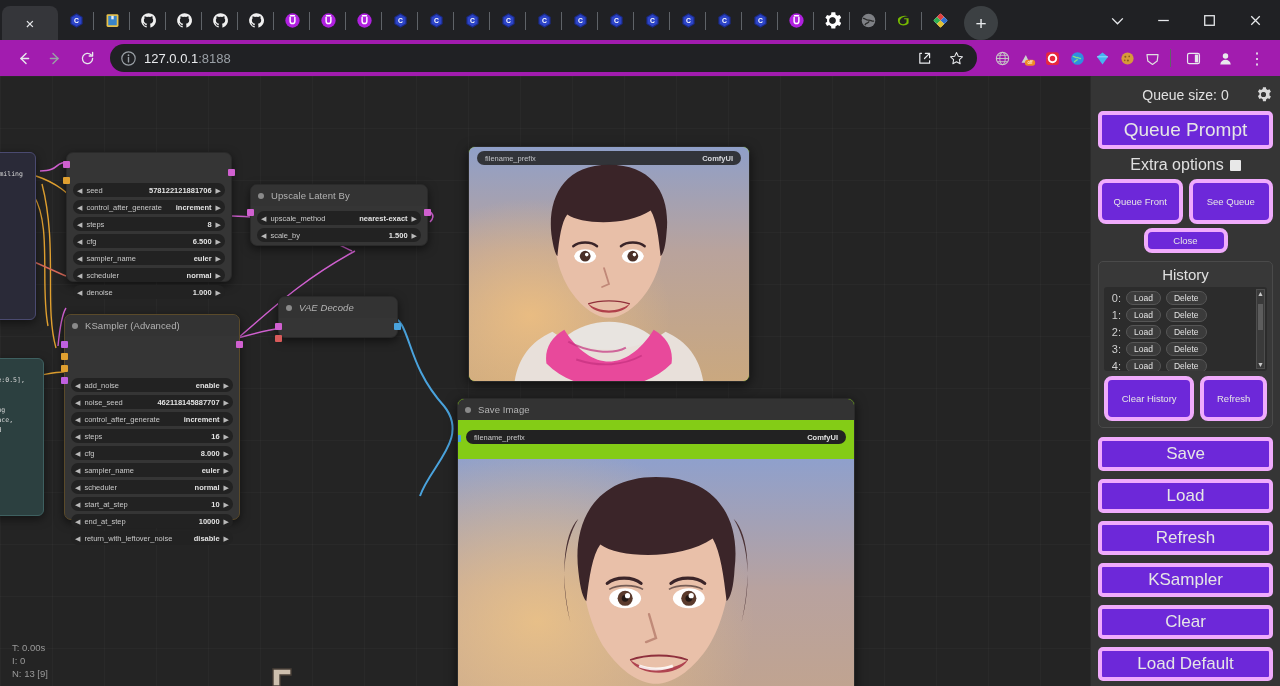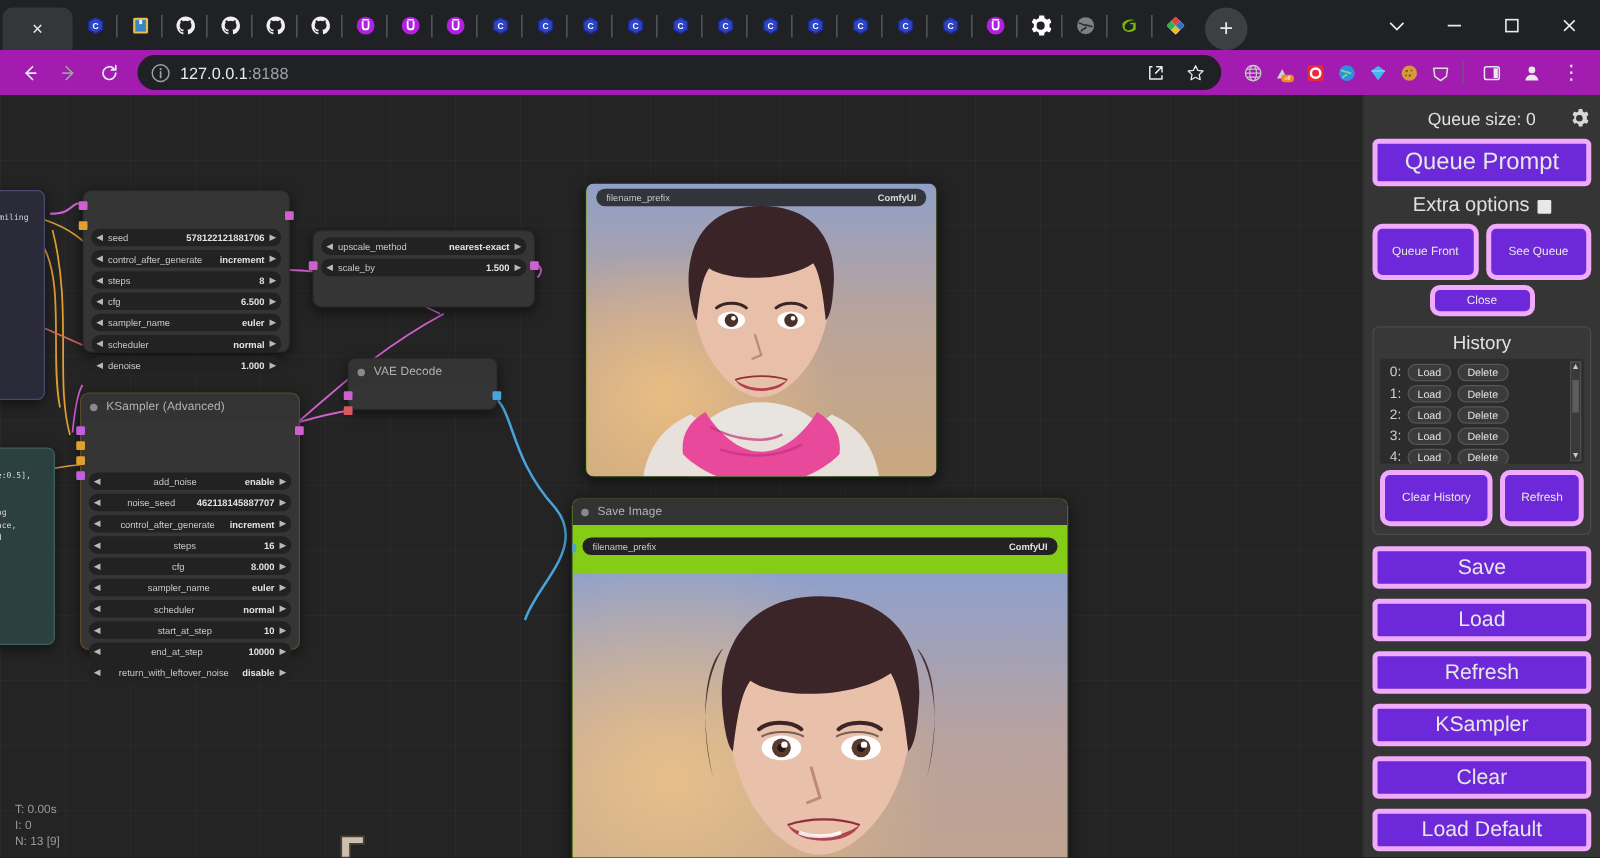--- a/index.html
+++ b/index.html
@@ -683,49 +683,53 @@
             <span class="wval">1.000</span>
             <span class="arr">▶</span>
           </div>
         </div>
       <div class="port sq" style="left:-4px; top:8px; background:#d060d0;"></div>
       <div class="port sq" style="left:-4px; top:24px; background:#e0a030;"></div>
       <div class="port sq" style="right:-4px; top:16px; background:#d060d0;"></div>
     </div>
 
     <div class="node" style="left:250px; top:108px; width:178px; height:62px;">
+      <div class="node-title">
+        <span class="node-dot"></span>
+        <span>Upscale Latent By</span>
+      </div>
       <div class="node-body" id="upscale-w">
           <div class="widget">
             <span class="arr">◀</span>
             <span class="wname">upscale_method</span>
             <span class="wval">nearest-exact</span>
             <span class="arr">▶</span>
           </div>
           <div class="widget">
             <span class="arr">◀</span>
             <span class="wname">scale_by</span>
             <span class="wval">1.500</span>
             <span class="arr">▶</span>
           </div>
         </div>
       <div class="port sq" style="left:-4px; top:24px; background:#d060d0;"></div>
       <div class="port sq" style="right:-4px; top:24px; background:#d060d0;"></div>
     </div>
 
-    <div class="node" style="left:278px; top:210px; width:120px; height:42px;">
+    <div class="node" style="left:278px; top:220px; width:120px; height:42px;font-style:italic;">
       <div class="node-title">
         <span class="node-dot"></span>
         <span>VAE Decode</span>
       </div>
       <div class="port sq" style="left:-4px; top:26px; background:#d060d0;"></div>
       <div class="port sq" style="left:-4px; top:38px; background:#d85a5a;"></div>
       <div class="port sq" style="right:-4px; top:26px; background:#4aa3dd;"></div>
     </div>
 
-    <div class="node" style="left:64px; top:238px; width:176px; height:206px; border:1px solid #5a4a2a;text-align:center;">
+    <div class="node" style="left:64px; top:238px; width:176px; height:206px; border:1px solid #5a4a2a;">
       <div class="node-title">
         <span class="node-dot"></span>
         <span>KSampler (Advanced)</span>
       </div>
       <div class="node-body" id="ks-adv" style="padding-top:42px">
           <div class="widget">
             <span class="arr">◀</span>
             <span class="wname">add_noise</span>
             <span class="wval">enable</span>
             <span class="arr">▶</span>

